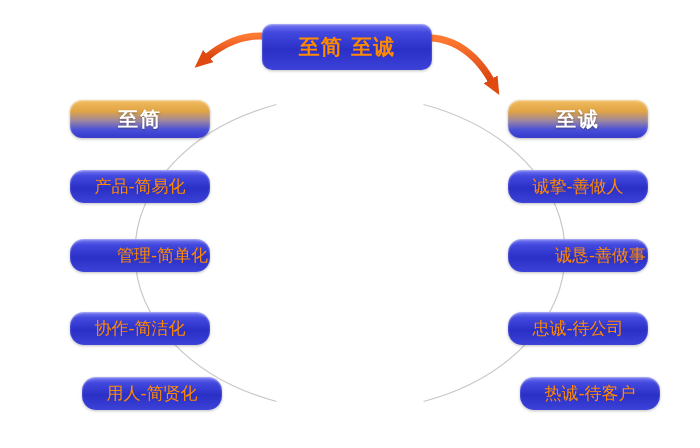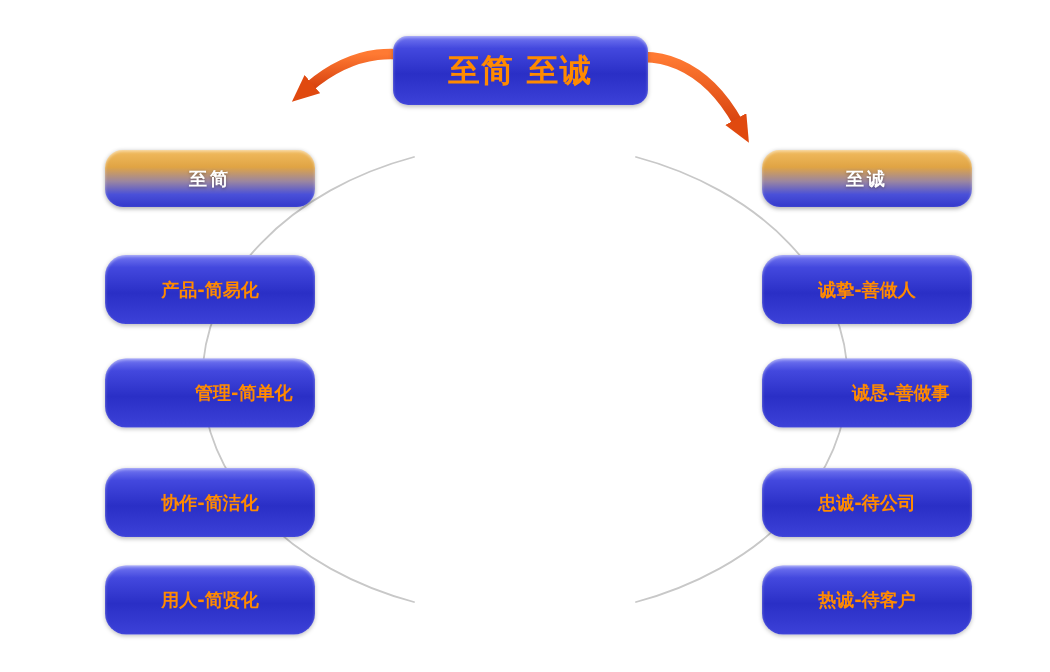--- a/index.html
+++ b/index.html
@@ -30,36 +30,36 @@
     left:262px; top:24px; width:170px; height:46px;
     border-radius:10px;
     color:#FF8A00; font-size:21px; font-weight:bold;
     letter-spacing:1px;
   }
   .header-box {
     width:140px; height:38px;
     border-radius:12px;
     background:linear-gradient(180deg, #F2BC5F 0%, #E0A444 30%, #9B86A0 55%, #4A50D8 78%, #3338CC 100%);
     box-shadow: inset 0 1px 2px rgba(255,255,255,0.5), 0 1px 3px rgba(0,0,0,0.3);
-    color:#ffffff; font-size:12px; font-weight:bold;
+    color:#ffffff; font-size:20px; font-weight:bold;
     text-shadow:0 1px 2px rgba(0,0,0,0.35);
     letter-spacing:2px;
   }
   .item-box {
-    width:140px; height:46px;
+    width:140px; height:33px;
     border-radius:14px;
-    color:#FF8A00; font-size:12px; font-weight:bold;
+    color:#FF8A00; font-size:17px; font-weight:normal;
   }
   .col-left  { left:70px;  }
   .col-right { left:508px; }
   .hdr-y { top:100px; }
   .row-0 { top:170px; }
   .row-1 { top:239px;padding-left:45px; }
   .row-2 { top:312px; }
-  .row-3 { top:377px; }
+  .row-3 { top:377px;margin-left:12px; }
 </style>
 </head>
 <body>
 
 <div class="canvas">
 
   <svg class="lines" viewBox="0 0 700 448">
     <defs>
       <linearGradient id="arrowGrad" x1="0" y1="0" x2="0" y2="1">
         <stop offset="0%" stop-color="#FF7A33"></stop>

